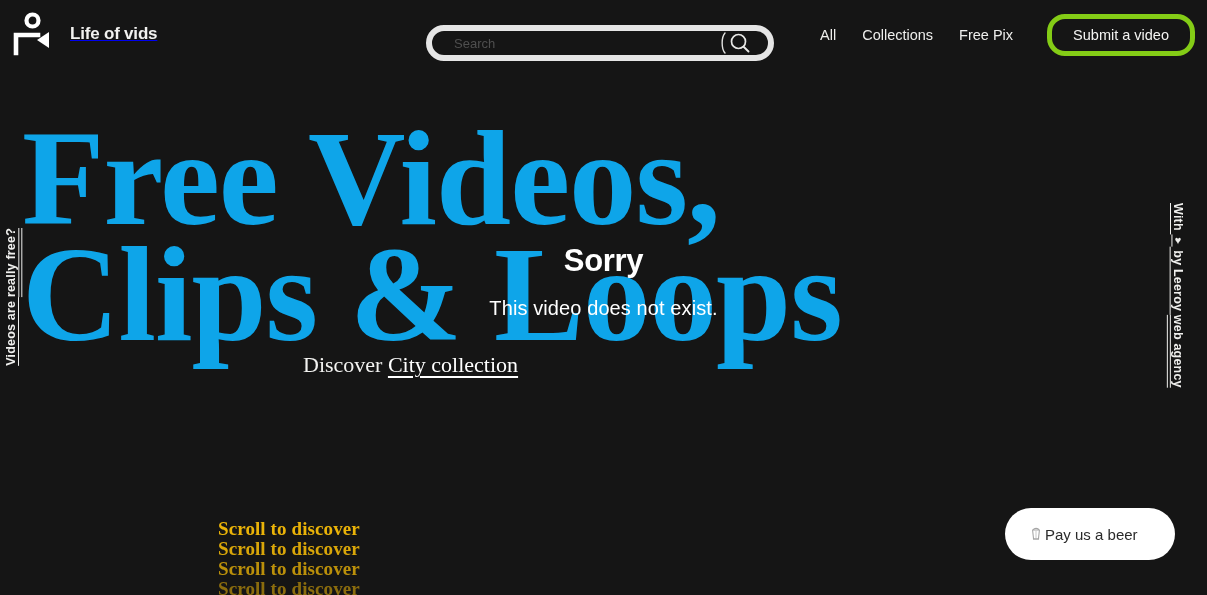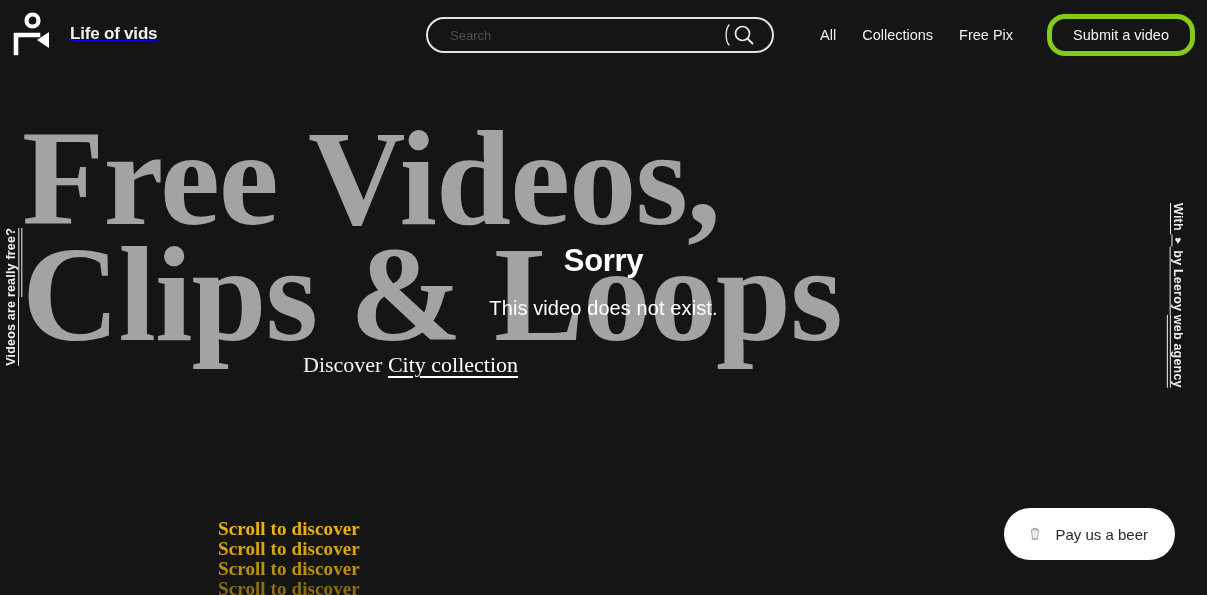--- a/index.html
+++ b/index.html
@@ -52,24 +52,24 @@
     font-weight: bold;
     letter-spacing: -0.2px;
     color: #f2f2f0;
     white-space: nowrap;
   }
 
   
   .search-wrap {
     position: absolute;
     left: 426px;
-    top: 17px;
+    top: 25px;
     width: 348px;
     height: 36px;
-    border: 2px solid #e5e5e5;
+    border: 6px solid #e5e5e5;
     border-radius: 18px;
     display: flex;
     align-items: center;
     background: transparent;
   }
 
   .search-input {
     flex: 1;
     height: 34px;
     background: transparent;
@@ -141,21 +141,21 @@
   .hero-title {
     position: absolute;
     left: 22px;
     top: 121px;
     width: 1000px;
     font-family: "Liberation Serif", "DejaVu Serif", serif;
     font-weight: bold;
     font-size: 135px;
     line-height: 0.86;
     letter-spacing: -1px;
-    color: #a3a3a3;
+    color: #0ea5e9;
     z-index: 5;
   }
   .hero-title .line { display: block; white-space: nowrap; }
 
   
   .video-error {
     position: absolute;
     left: 0;
     top: 242px;
     width: 1207px;
@@ -259,21 +259,20 @@
     position: absolute;
     right: 32px;
     bottom: 35px;
     height: 52px;
     min-width: 170px;
     background: #ffffff;
     border: none;
     border-radius: 26px;
     display: flex;
     align-items: center;
-    gap: 11px;
     padding: 0 27px 0 22px;
     cursor: pointer;
     z-index: 30;
   }
   .beer-btn .beer-icon {
     width: 18px; height: 18px;
     display: block;
     flex: none;
     opacity: 0.45;
   }

